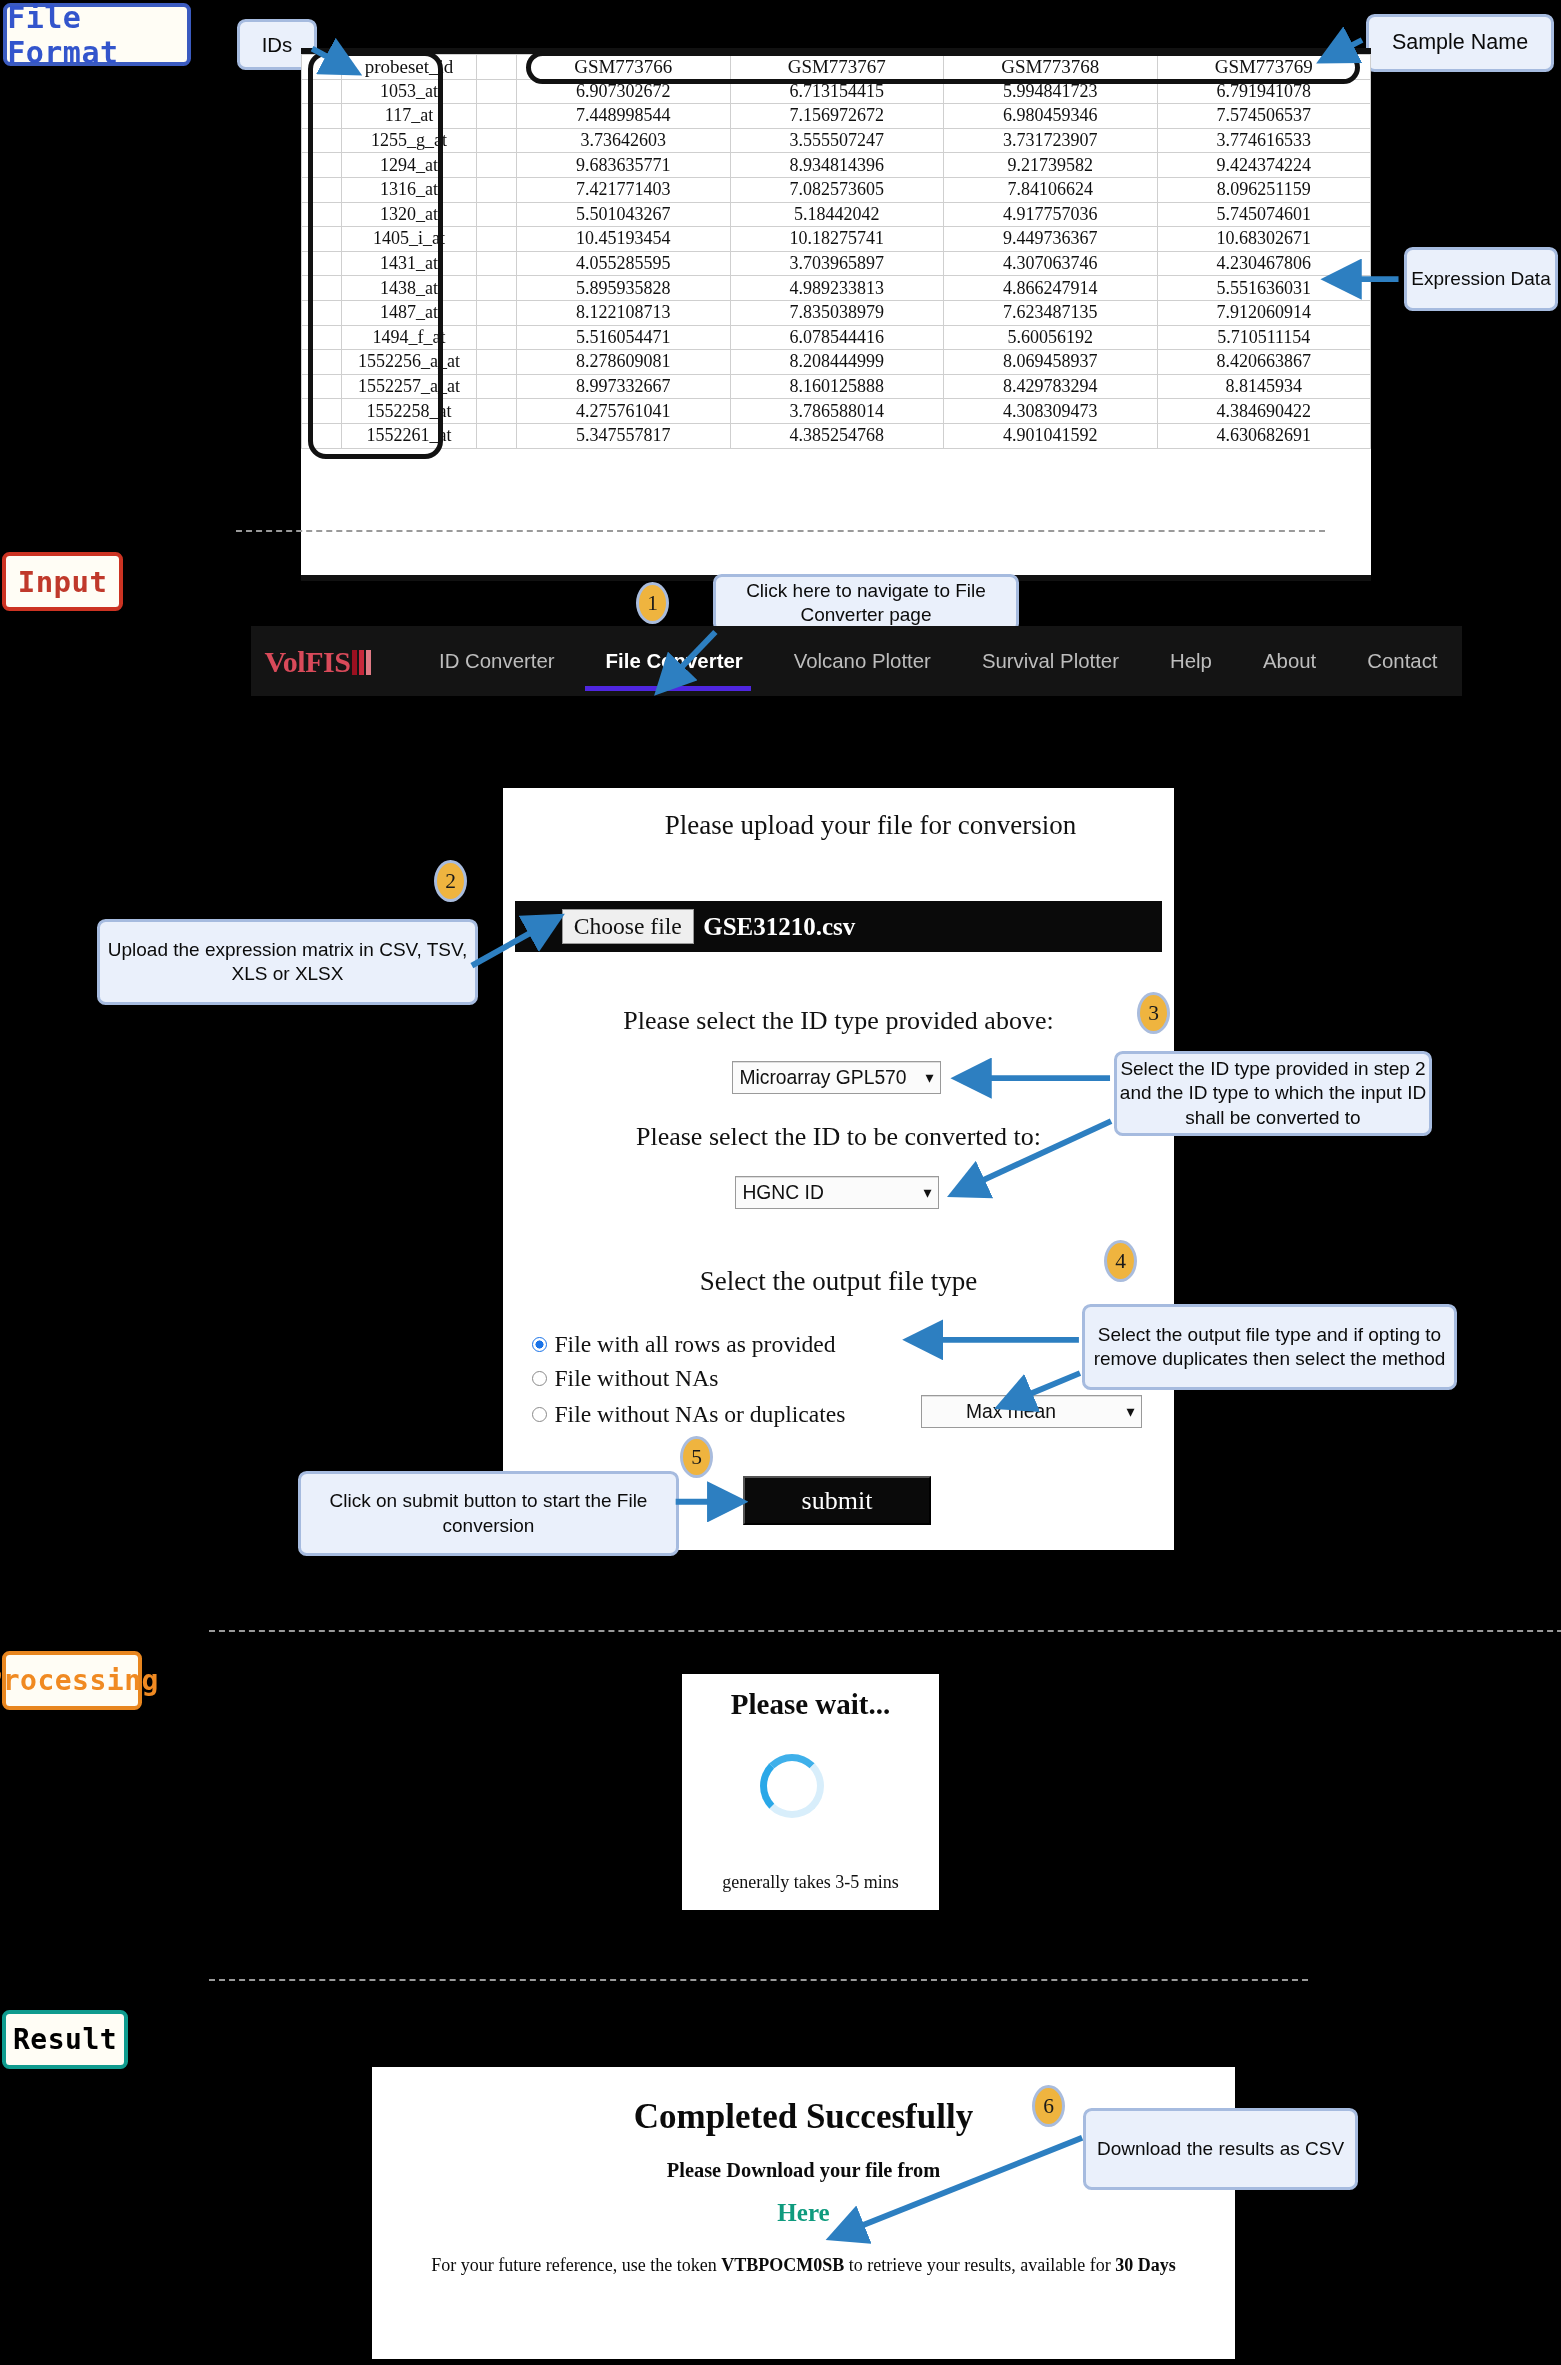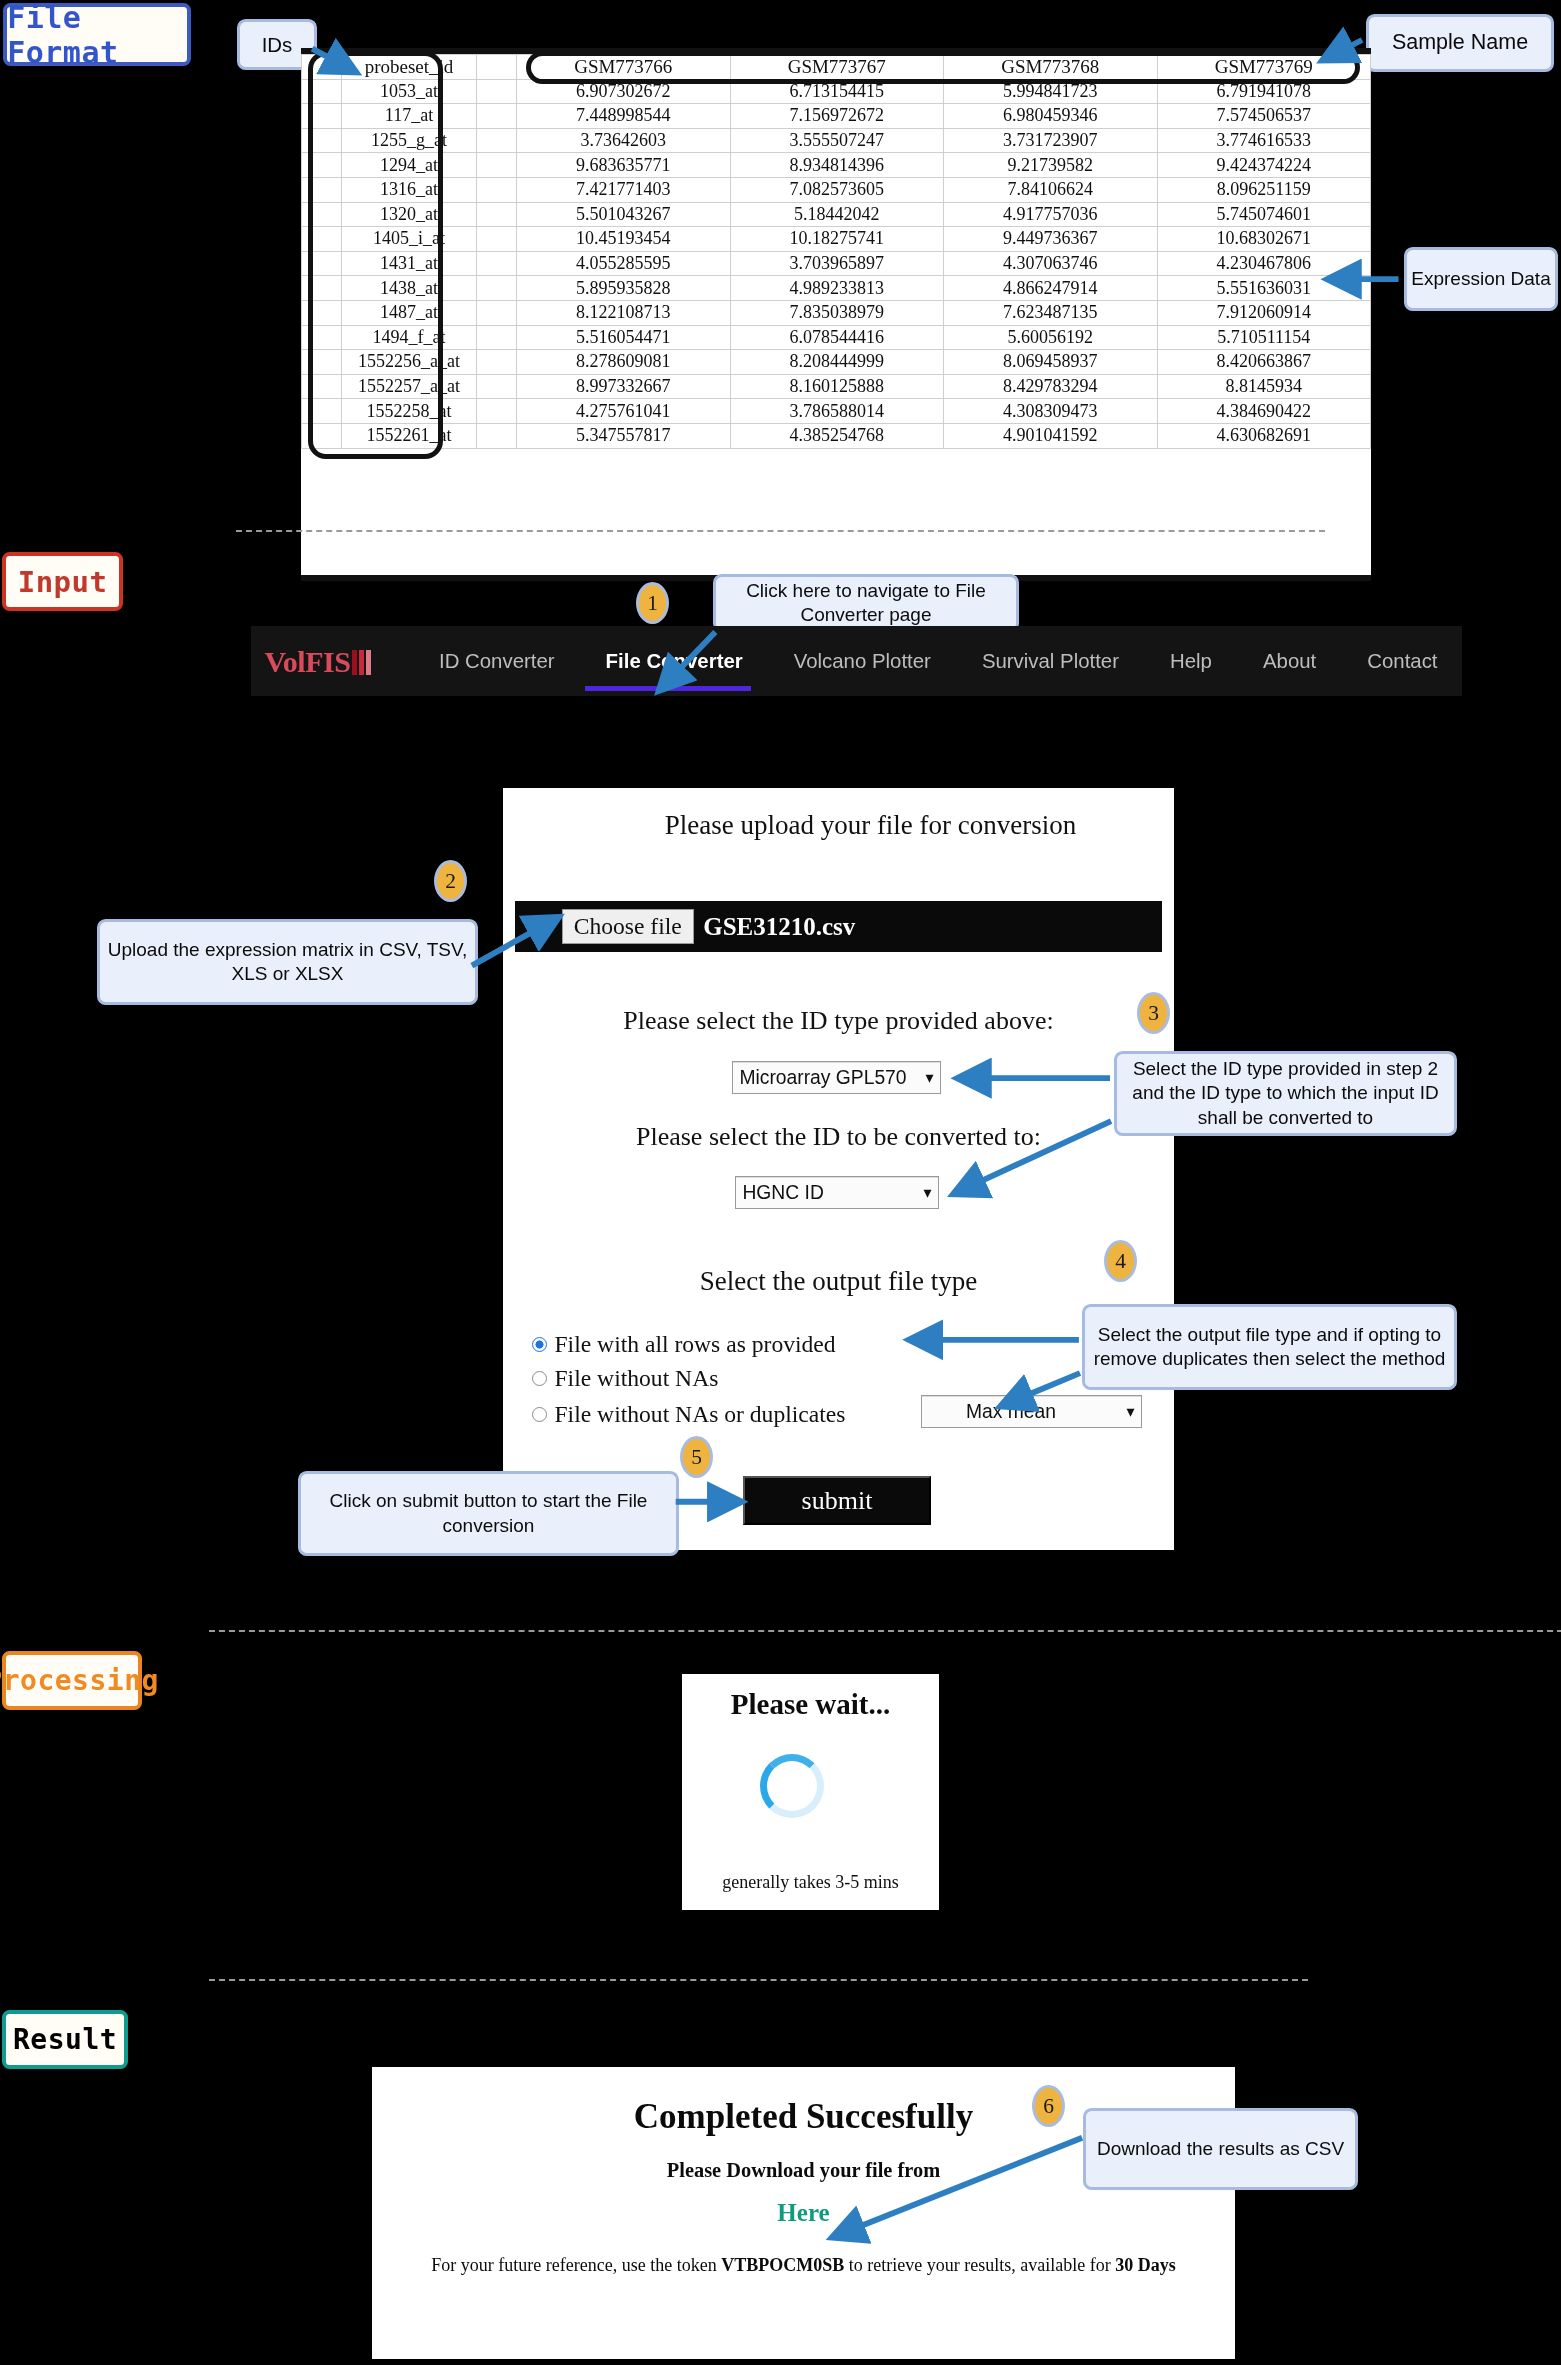--- a/index.html
+++ b/index.html
@@ -555,21 +555,21 @@
 
 <div class="sel" style="left:732px; top:1061px; width:209px; height:33px;">
   <span>Microarray GPL570</span>
   <span class="chev">▾</span>
 </div>
 
 <div class="step-badge" style="left:1137px; top:992px;">
   <span>3</span>
 </div>
 
-<div class="callout callout-sm" style="left:1114px; top:1051px; width:343px; height:85px;">
+<div class="callout callout-sm" style="left:1114px; top:1051px; width:318px; height:85px;">
   <span>Select the ID type provided in step 2 and the ID type to which the input ID shall be converted to</span>
 </div>
 
 <div class="abs card-head" style="left:503px; top:1122px; width:671px; font-size:26px;">
   <span>Please select the ID to be converted to:</span>
 </div>
 
 <div class="sel" style="left:735px; top:1176px; width:204px; height:33px;">
   <span>HGNC ID</span>
   <span class="chev">▾</span>

